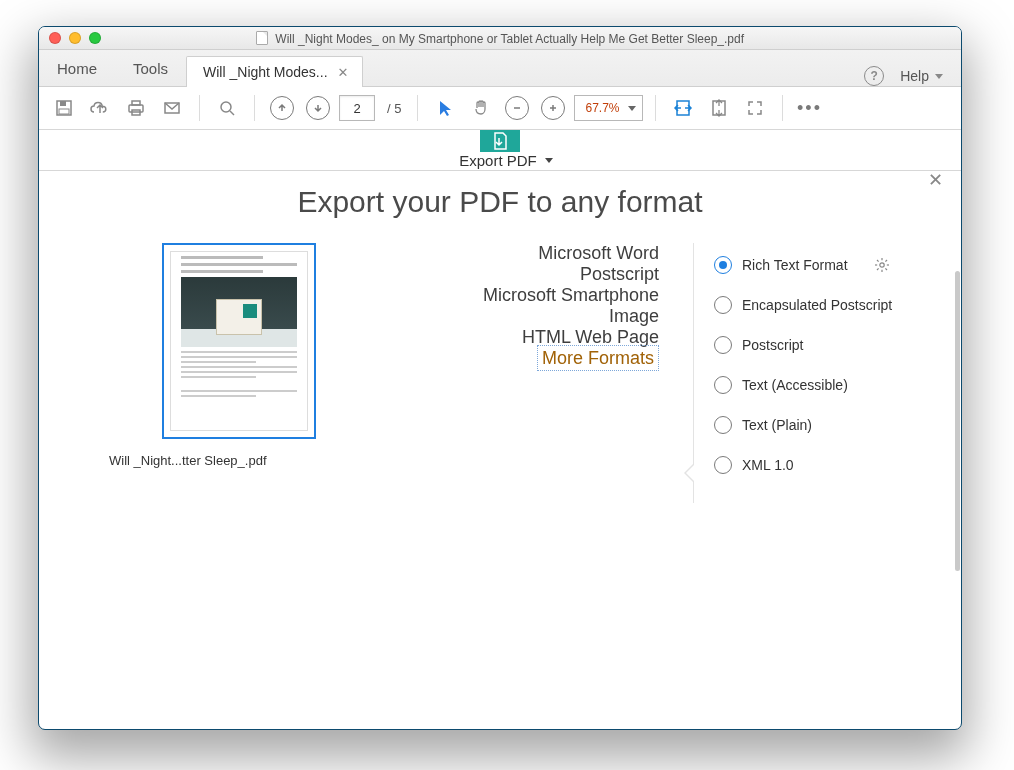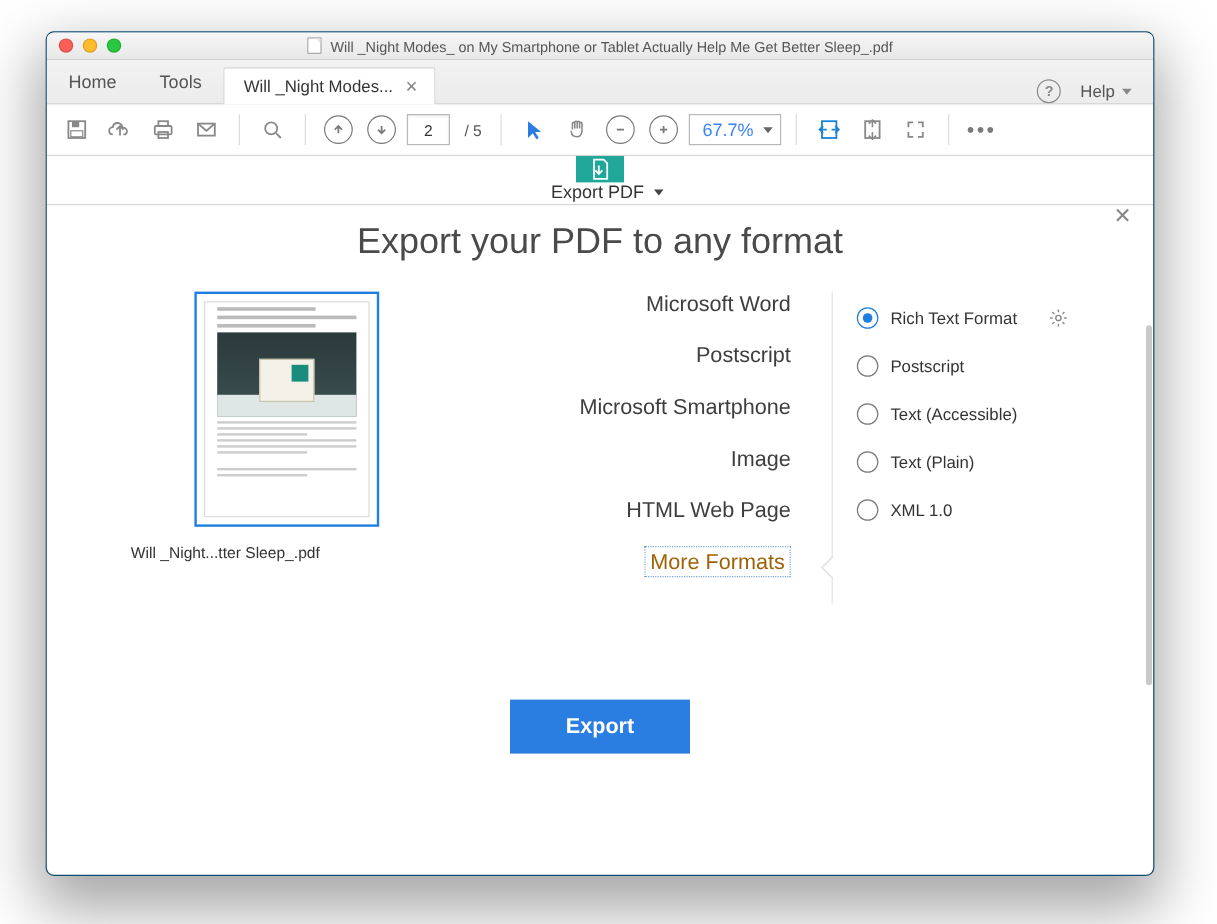--- a/index.html
+++ b/index.html
@@ -149,21 +149,21 @@
 .pageinput {
   width: 30px; height:22px;
   border:1px solid #b8b8b8;
   font-size:13px; text-align:center; color:#333;
   box-shadow: inset 0 1px 2px rgba(0,0,0,.08);
 }
 .totpages { font-size:13px; color:#555; padding:0 4px 0 6px;}
 .zoomselect {
   height:24px; border:1px solid #b8b8b8;
   display:flex; align-items:center; padding:0 6px 0 10px;
-  font-size:15px; color:#3b82f6; gap:8px;
+  font-size:12px; color:#c2410c; gap:8px;
   box-shadow: inset 0 1px 0 rgba(255,255,255,.6);
 }
 .zoomselect .mini-caret{width:0;height:0;border-left:4px solid transparent;border-right:4px solid transparent;border-top:5px solid #666;}
 .blue svg *{ stroke:#1c82d6 !important; fill:none;}
 .dots { letter-spacing:2px; font-size:18px; color:#7a7a7a;}
 
 .exportbar {
   height: 40px;
   border-bottom: 1px solid #d7d7d7;
   display:flex; align-items:center;flex-direction:column;
@@ -218,21 +218,21 @@
 .bed .mattress{ width:100%; height:18px; background:#dfe6e6;}
 .bed .tablet{ position:absolute; bottom:12px; width:44px; height:34px; background:#f3f0e8; border:1px solid #c9c2ab;}
 .bed .tablet::after{content:"";position:absolute;right:4px;top:4px;width:14px;height:14px;background:#1a8c7d;}
 .thumbpage .para{height:2px;background:#ccc;margin:3px 10px;}
 .thumbpage .para.s{width:55%;}
 .fname{font-size:13px;color:#333;padding-top:14px;}
 .colB { flex:0 0 290px; text-align:right; padding-right:26px;}
 .catlist {
   list-style:none; margin:0; padding:0;
   font-size:18px; color:#3e3e3e;
-  display:flex; flex-direction:column; gap:22px;
+  display:flex; flex-direction:column; 
 }
 .catlist li { cursor:default; }
 .catlist li.active a{
   color:#a16207; border:1px dotted #7da7d9; padding:2px 4px;
 }
 .divider {
   width:1px; background:#e3e3e3; position:relative;
   margin: 0 0 0 8px;
   flex:0 0 1px;
 }
@@ -482,40 +482,41 @@
                     <line x1="3" y1="3" x2="4.6" y2="4.6"></line>
                     <line x1="11.4" y1="11.4" x2="13" y2="13"></line>
                     <line x1="3" y1="13" x2="4.6" y2="11.4"></line>
                     <line x1="11.4" y1="4.6" x2="13" y2="3"></line>
                   </g>
                 </svg>
             </span>
           </div>
           <div class="radio-row">
             <span class="radio"></span>
+            <span>Encapsulated Postscript</span>
+          </div>
+          <div class="radio-row">
+            <span class="radio"></span>
             <span>Postscript</span>
           </div>
           <div class="radio-row">
             <span class="radio"></span>
             <span>Text (Accessible)</span>
           </div>
           <div class="radio-row">
             <span class="radio"></span>
             <span>Text (Plain)</span>
           </div>
           <div class="radio-row">
             <span class="radio"></span>
             <span>XML 1.0</span>
           </div>
         </div>
       </div>
 
-      <div class="export-btn-wrap">
-        <button class="export-btn">Export</button>
-      </div>
 
       <div class="main-scroll">
         <div class="thumb"></div>
       </div>
     </div>
 
   </div>
 </div>
 
 </body></html>

